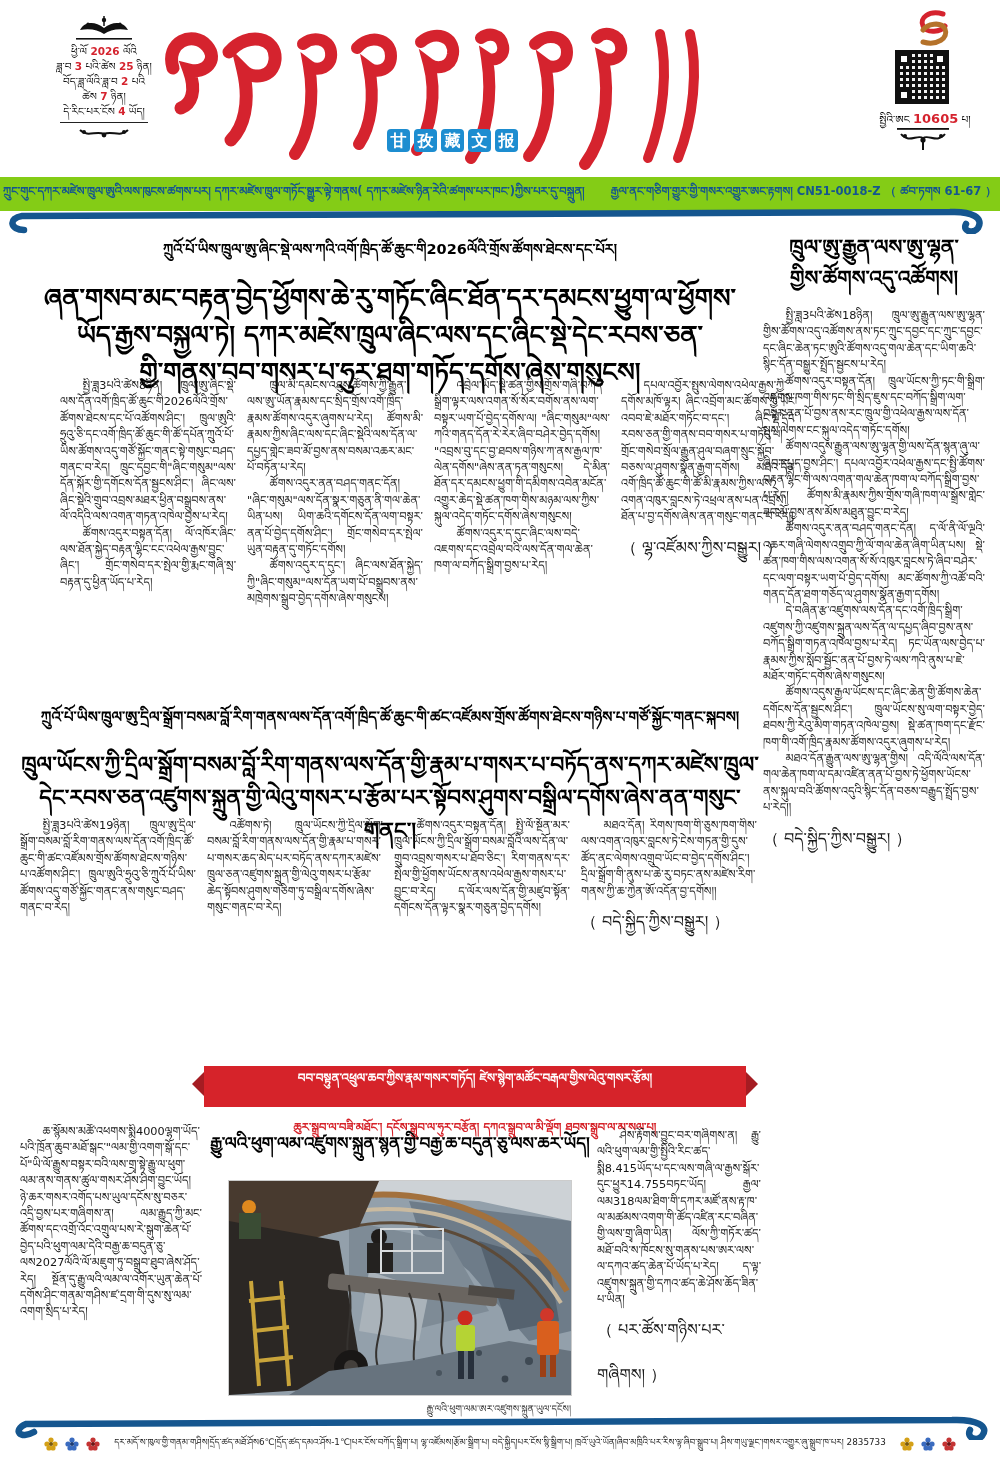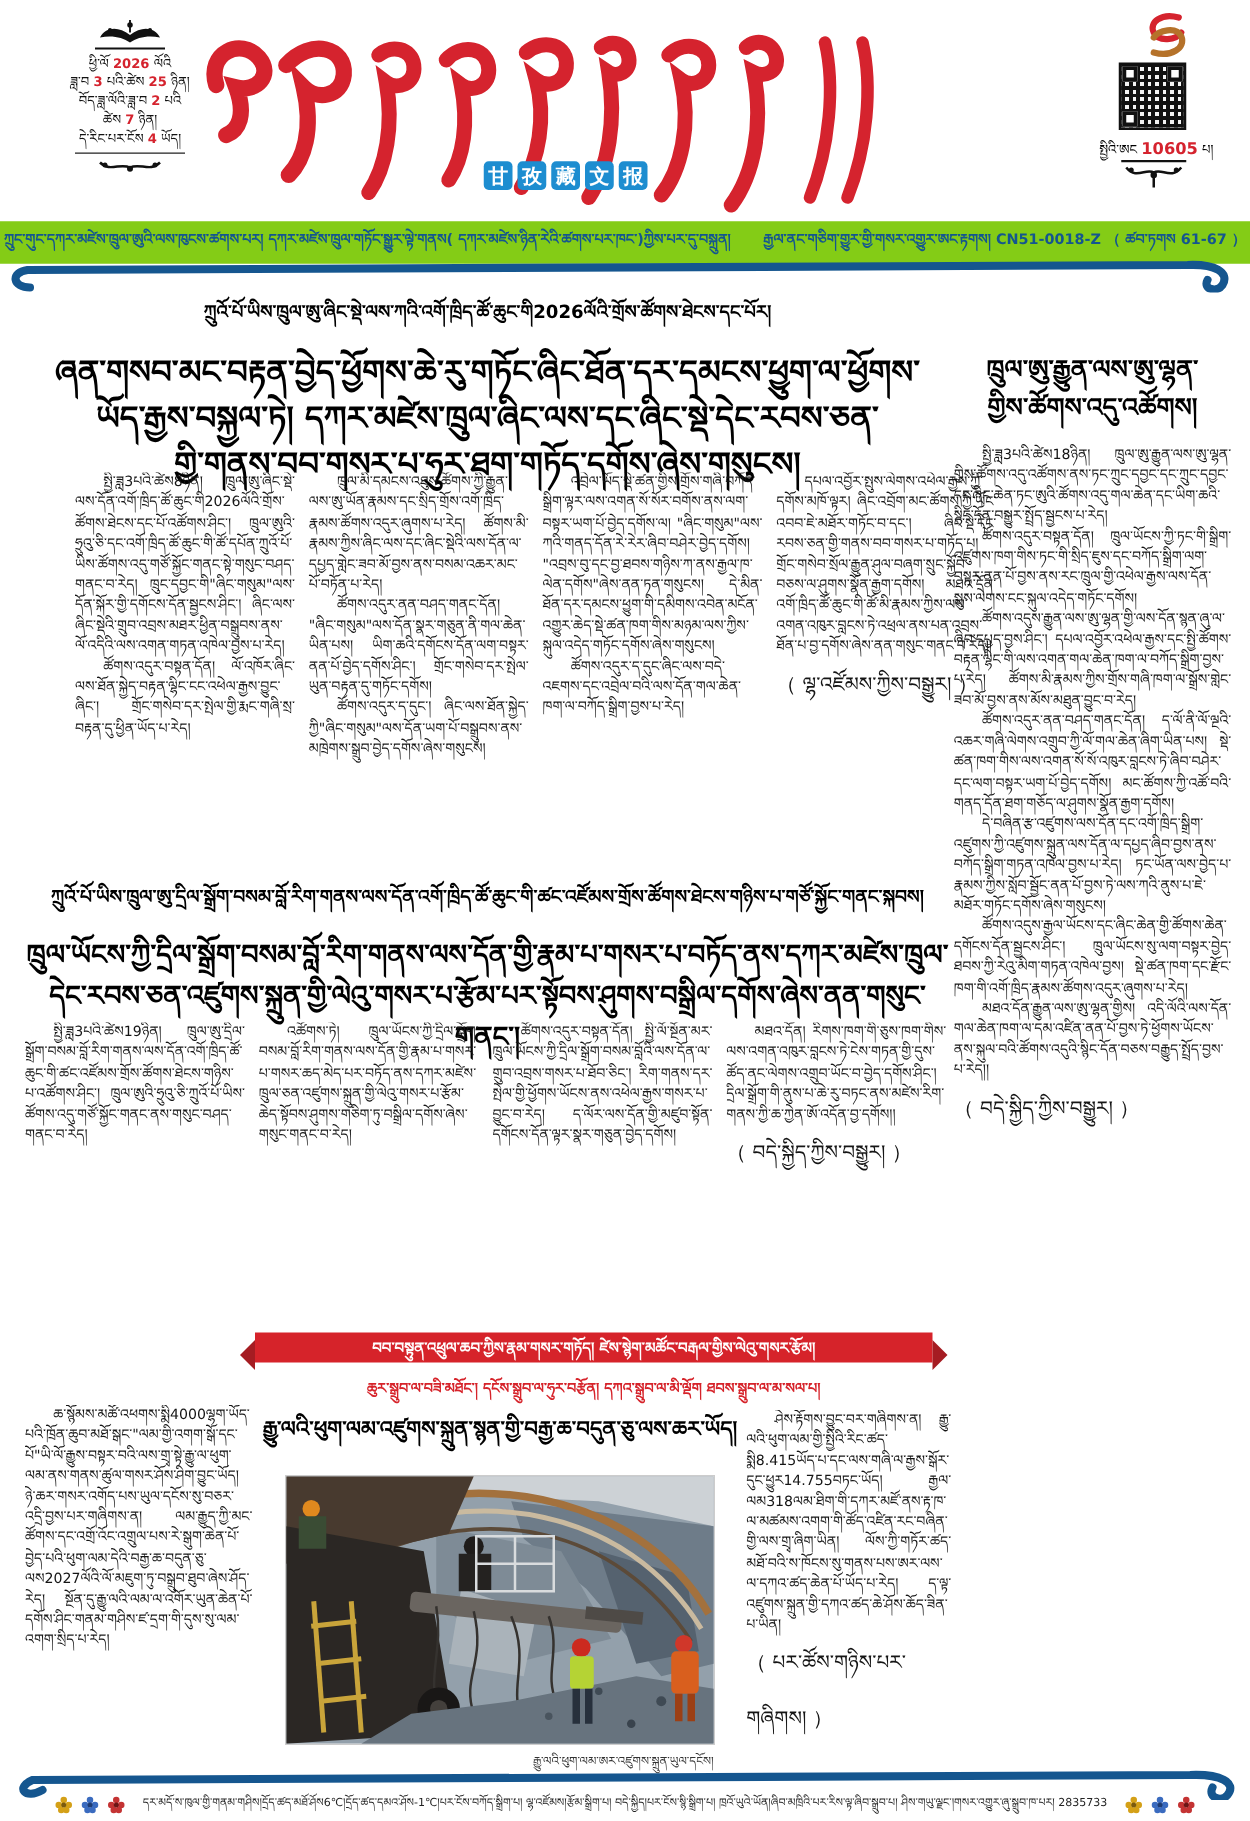--- a/index.html
+++ b/index.html
@@ -45,27 +45,27 @@
   
   .cols{position:absolute;display:flex;gap:11px;}
   .cols .col{width:176px;overflow:hidden;text-align:justify;}
   .cols1{left:20px;top:378px;height:318px;margin-left:40px;}
   .cols2{left:20px;top:818px;height:242px;}
   .bodytext p{margin:0;font-size:11.3px;line-height:16.4px;text-indent:2em;color:#151515;}
   .credit{font-size:16px;text-align:left;margin-top:4px;color:#151515;}
 
   
   .rightcol{position:absolute;left:763px;top:232px;width:222px;height:1180px;overflow:hidden;}
-  .rightcol .rhead{font-size:20.5px;font-weight:bold;line-height:31px;text-align:center;margin-bottom:14px;color:#000;margin-top:48px;}
+  .rightcol .rhead{font-size:20.5px;font-weight:bold;line-height:31px;text-align:center;margin-bottom:14px;color:#000;}
   .rightcol .rbody{text-align:justify;}
 
   
   .banner{position:absolute;left:190px;top:1066px;width:570px;}
   .ribbon{position:relative;margin:0 14px;background:#d6232a;color:#fff;font-weight:bold;font-size:12px;
-    text-align:center;line-height:24px;height:24px;white-space:nowrap;}
+    text-align:center;line-height:24px;height:41px;white-space:nowrap;}
   .ribbon:before,.ribbon:after{content:"";position:absolute;top:6px;border-style:solid;}
   .ribbon:before{left:-12px;border-width:12px 12px 12px 0;border-color:transparent #a51c22 transparent transparent;}
   .ribbon:after{right:-12px;border-width:12px 0 12px 12px;border-color:transparent transparent transparent #a51c22;}
   .bansub{position:relative;margin-top:7px;color:#d6232a;font-size:11.5px;font-weight:bold;text-align:center;white-space:nowrap;}
   .bandots{position:absolute;top:10px;width:1000px;left:-190px;border-top:2px dotted #d9a0a0;z-index:-1;}
 
   
   .botleft{position:absolute;left:20px;top:1124px;width:182px;height:288px;overflow:hidden;text-align:justify;}
   .tunnel{position:absolute;left:208px;top:1124px;width:384px;}
   .tunnel .th{font-size:17px;font-weight:bold;text-align:center;color:#000;}

